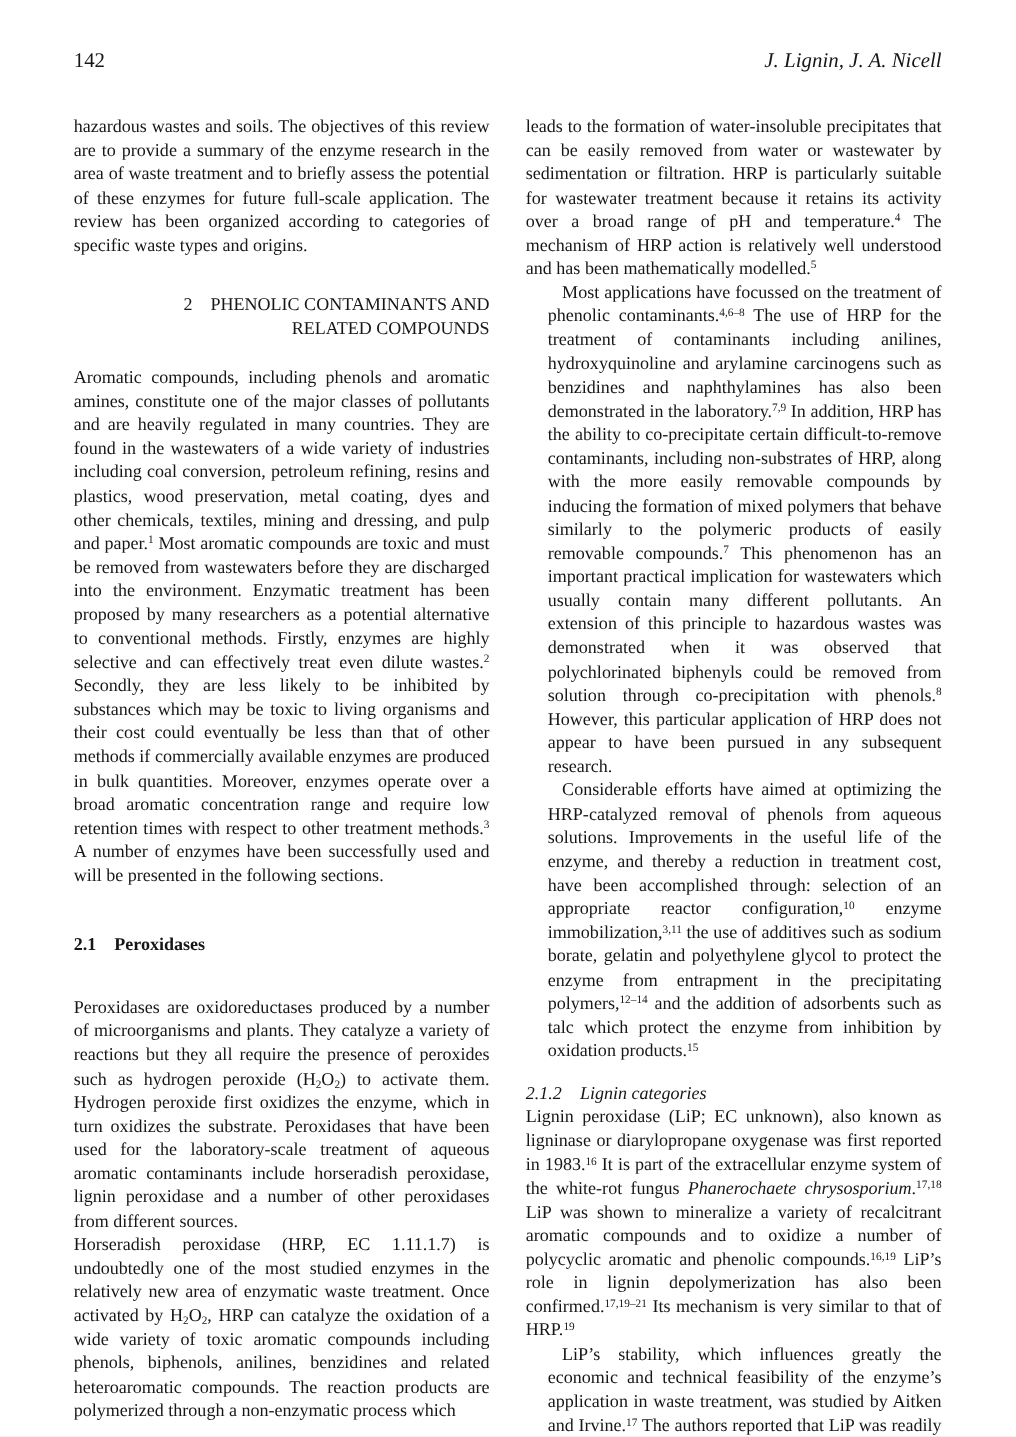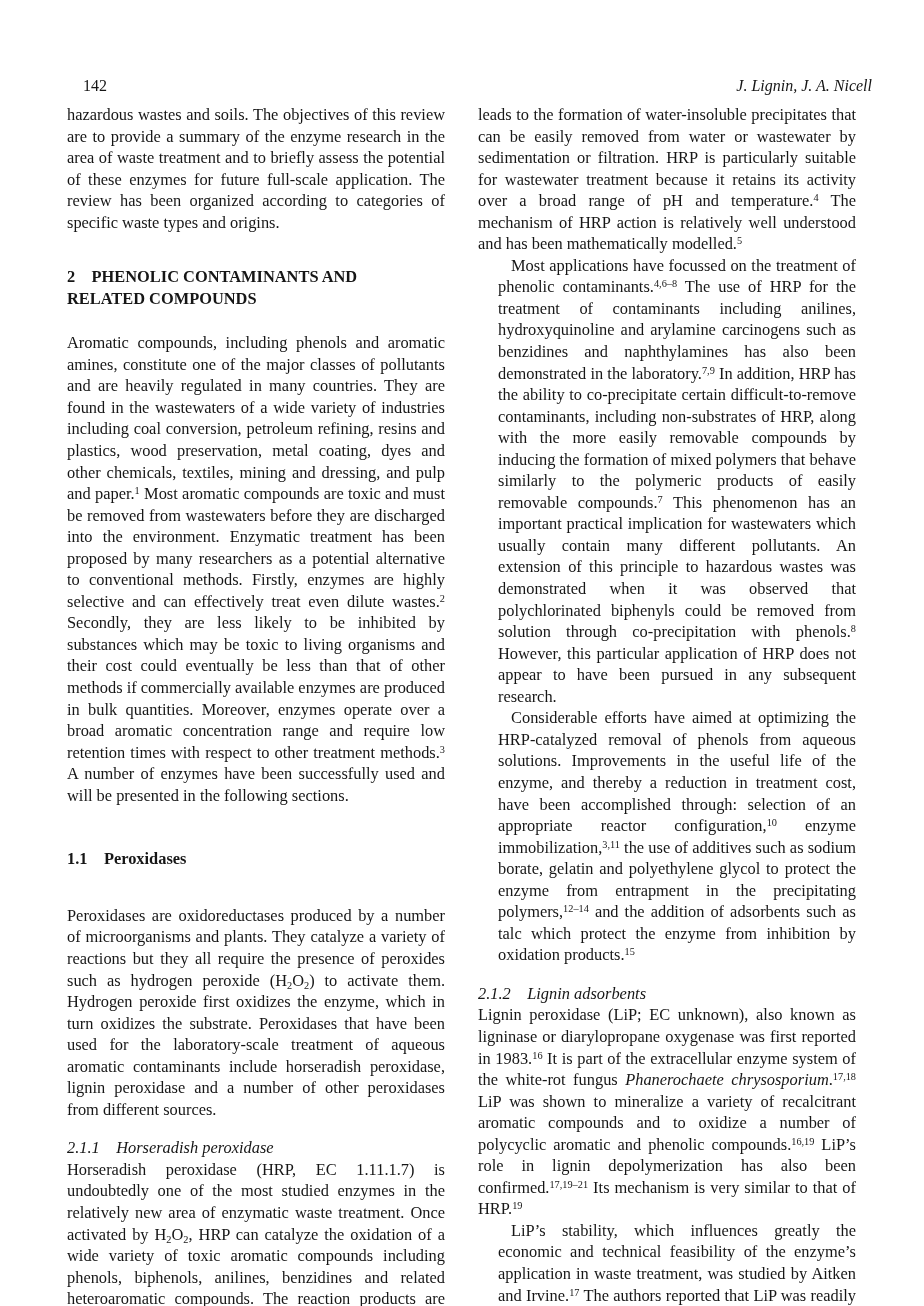--- a/index.html
+++ b/index.html
@@ -11,29 +11,28 @@
     position: relative;
     width: 924px;
     height: 1306px;
     background: #ffffff;
     color: #161616;
     font-family: "Liberation Serif", serif;
     overflow: hidden;
   }
   .header {
     position: absolute;
-    left: 83px;
+    left: 67px;
     top: 46px;
     width: 789px;
     display: flex;
     justify-content: space-between;
     align-items: baseline;
-    font-size: 16px;
+    font-size: 19px;
     line-height: 20px;
-    margin-top: 30px;
   }
   .running-head {
     font-style: italic;
   }
   .column {
     position: absolute;
     top: 104px;
     width: 378px;
     font-size: 16.4px;
     line-height: 21.55px;
@@ -42,22 +41,22 @@
   .column-right { left: 478px; }
   .para {
     margin: 0;
     text-align: justify;
   }
   .para.indent {
     text-indent: 13px;
     margin-left: 20px;
   }
   .section-heading {
-    font-weight: bold;
-    text-align: left;
+    font-weight: normal;
+    text-align: right;
     margin: 33px 0 22px 0;
     line-height: 22px;
   }
   .subsection-heading {
     font-weight: bold;
     text-align: left;
     margin: 42px 0 35px 0;
   }
   .subsubsection-heading {
     font-style: italic;
@@ -84,26 +83,25 @@
 
 <div class="page">
   <div class="header">
     <span class="page-number">142</span>
     <span class="running-head">J. Lignin, J. A. Nicell</span>
   </div>
   <div class="column column-left">
       <p class="para">hazardous wastes and soils. The objectives of this review are to provide a summary of the enzyme research in the area of waste treatment and to briefly assess the potential of these enzymes for future full-scale application. The review has been organized according to categories of specific waste types and origins.</p>
       <div class="section-heading">2  PHENOLIC CONTAMINANTS AND<br>RELATED COMPOUNDS</div>
       <p class="para">Aromatic compounds, including phenols and aromatic amines, constitute one of the major classes of pollutants and are heavily regulated in many countries. They are found in the wastewaters of a wide variety of industries including coal conversion, petroleum refining, resins and plastics, wood preservation, metal coating, dyes and other chemicals, textiles, mining and dressing, and pulp and paper.<sup class="ref">1</sup> Most aromatic compounds are toxic and must be removed from wastewaters before they are discharged into the environment. Enzymatic treatment has been proposed by many researchers as a potential alternative to conventional methods. Firstly, enzymes are highly selective and can effectively treat even dilute wastes.<sup class="ref">2</sup> Secondly, they are less likely to be inhibited by substances which may be toxic to living organisms and their cost could eventually be less than that of other methods if commercially available enzymes are produced in bulk quantities. Moreover, enzymes operate over a broad aromatic concentration range and require low retention times with respect to other treatment methods.<sup class="ref">3</sup> A number of enzymes have been successfully used and will be presented in the following sections.</p>
-      <div class="subsection-heading">1.1  Peroxidases</div>
+      <div class="subsection-heading">2.1  Peroxidases</div>
       <p class="para">Peroxidases are oxidoreductases produced by a number of microorganisms and plants. They catalyze a variety of reactions but they all require the presence of peroxides such as hydrogen peroxide (H<sub class="chem">2</sub>O<sub class="chem">2</sub>) to activate them. Hydrogen peroxide first oxidizes the enzyme, which in turn oxidizes the substrate. Peroxidases that have been used for the laboratory-scale treatment of aqueous aromatic contaminants include horseradish peroxidase, lignin peroxidase and a number of other peroxidases from different sources.</p>
-      <div class="subsubsection-heading">2.1.1  Horseradish peroxidase</div>
       <p class="para">Horseradish peroxidase (HRP, EC 1.11.1.7) is undoubtedly one of the most studied enzymes in the relatively new area of enzymatic waste treatment. Once activated by H<sub class="chem">2</sub>O<sub class="chem">2</sub>, HRP can catalyze the oxidation of a wide variety of toxic aromatic compounds including phenols, biphenols, anilines, benzidines and related heteroaromatic compounds. The reaction products are polymerized through a non-enzymatic process which</p>
     </div>
   <div class="column column-right">
       <p class="para">leads to the formation of water-insoluble precipitates that can be easily removed from water or wastewater by sedimentation or filtration. HRP is particularly suitable for wastewater treatment because it retains its activity over a broad range of pH and temperature.<sup class="ref">4</sup> The mechanism of HRP action is relatively well understood and has been mathematically modelled.<sup class="ref">5</sup></p>
       <p class="para indent">Most applications have focussed on the treatment of phenolic contaminants.<sup class="ref">4,6–8</sup> The use of HRP for the treatment of contaminants including anilines, hydroxyquinoline and arylamine carcinogens such as benzidines and naphthylamines has also been demonstrated in the laboratory.<sup class="ref">7,9</sup> In addition, HRP has the ability to co-precipitate certain difficult-to-remove contaminants, including non-substrates of HRP, along with the more easily removable compounds by inducing the formation of mixed polymers that behave similarly to the polymeric products of easily removable compounds.<sup class="ref">7</sup> This phenomenon has an important practical implication for wastewaters which usually contain many different pollutants. An extension of this principle to hazardous wastes was demonstrated when it was observed that polychlorinated biphenyls could be removed from solution through co-precipitation with phenols.<sup class="ref">8</sup> However, this particular application of HRP does not appear to have been pursued in any subsequent research.</p>
       <p class="para indent">Considerable efforts have aimed at optimizing the HRP-catalyzed removal of phenols from aqueous solutions. Improvements in the useful life of the enzyme, and thereby a reduction in treatment cost, have been accomplished through: selection of an appropriate reactor configuration,<sup class="ref">10</sup> enzyme immobilization,<sup class="ref">3,11</sup> the use of additives such as sodium borate, gelatin and polyethylene glycol to protect the enzyme from entrapment in the precipitating polymers,<sup class="ref">12–14</sup> and the addition of adsorbents such as talc which protect the enzyme from inhibition by oxidation products.<sup class="ref">15</sup></p>
-      <div class="subsubsection-heading">2.1.2  Lignin adsorbents</div>
+      <div class="subsubsection-heading">2.1.2  Lignin categories</div>
       <p class="para">Lignin peroxidase (LiP; EC unknown), also known as ligninase or diarylopropane oxygenase was first reported in 1983.<sup class="ref">16</sup> It is part of the extracellular enzyme system of the white-rot fungus <i>Phanerochaete chrysosporium</i>.<sup class="ref">17,18</sup> LiP was shown to mineralize a variety of recalcitrant aromatic compounds and to oxidize a number of polycyclic aromatic and phenolic compounds.<sup class="ref">16,19</sup> LiP’s role in lignin depolymerization has also been confirmed.<sup class="ref">17,19–21</sup> Its mechanism is very similar to that of HRP.<sup class="ref">19</sup></p>
       <p class="para indent">LiP’s stability, which influences greatly the economic and technical feasibility of the enzyme’s application in waste treatment, was studied by Aitken and Irvine.<sup class="ref">17</sup> The authors reported that LiP was readily inactivated at low pH. The enzyme’s stability was improved by increasing the pH, increasing the enzyme concentration or incubating the enzyme in the presence of its substrate veratryl alcohol. It was also found that optimized con-</p>
     </div>
 </div>
 
 </body></html>

